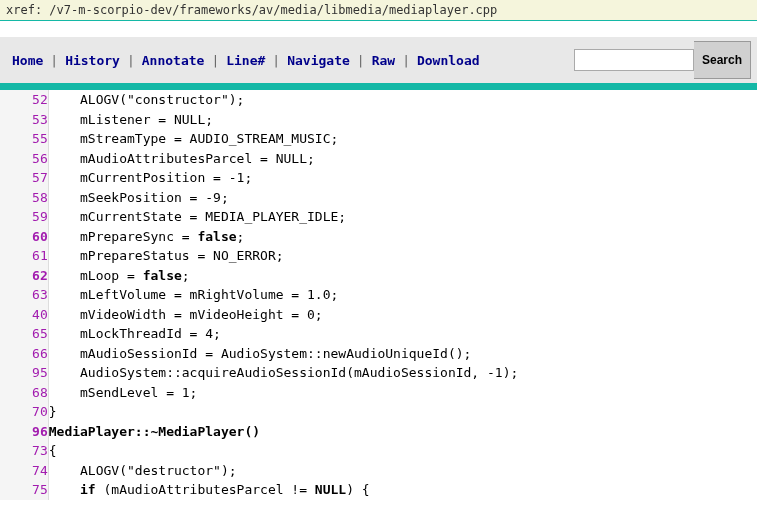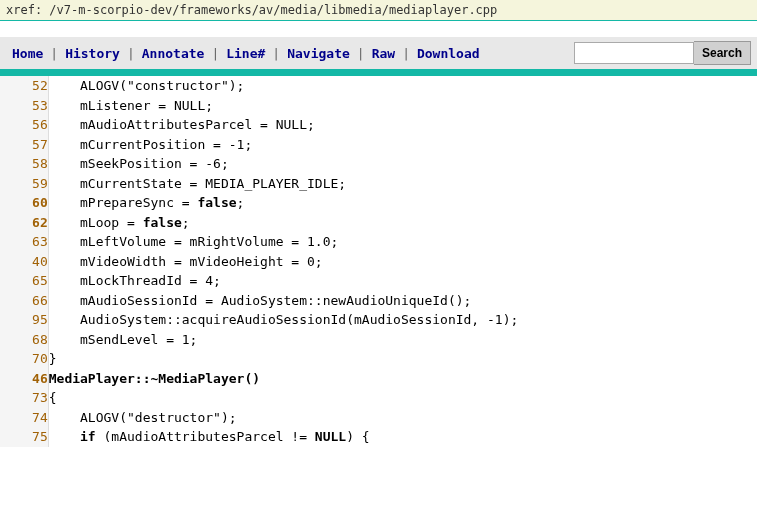--- a/index.html
+++ b/index.html
@@ -55,21 +55,21 @@
       height: 22px;
       background: white;
     }
     #search-btn {
       background: #d0d0d0;
       border: 1px solid #999;
       border-left: none;
       padding: 2px 8px;
       font-size: 12px;
       cursor: pointer;
-      height: 24px;
+      height: 38px;
       font-weight: bold;
     }
 
     
     #code-area {
       background: #fff;
       overflow: auto;
       height: calc(521px - 52px);
     }
     table.code-table {
@@ -78,21 +78,21 @@
     }
     table.code-table td {
       padding: 0;
       vertical-align: top;
       white-space: pre;
       font-family: monospace;
       font-size: 13px;
       line-height: 1.5;
     }
     .line-num {
-      color: #a16207;
+      color: #a21caf;
       text-align: right;
       padding-right: 8px;
       padding-left: 6px;
       min-width: 32px;
       user-select: none;
       background: #f5f5f5;
       border-right: 1px solid #ddd;
     }
     .line-num.bold {
       font-weight: bold;
@@ -133,40 +133,48 @@
     <tbody id="code-body">
     <tr>
           <td class="line-num">52</td>
           <td class="line-code">    ALOGV("constructor");</td>
         </tr>
         <tr>
           <td class="line-num">53</td>
           <td class="line-code">    mListener = NULL;</td>
         </tr>
         <tr>
+          <td class="line-num">55</td>
+          <td class="line-code">    mStreamType = AUDIO_STREAM_MUSIC;</td>
+        </tr>
+        <tr>
           <td class="line-num">56</td>
           <td class="line-code">    mAudioAttributesParcel = NULL;</td>
         </tr>
         <tr>
           <td class="line-num">57</td>
           <td class="line-code">    mCurrentPosition = -1;</td>
         </tr>
         <tr>
           <td class="line-num">58</td>
-          <td class="line-code">    mSeekPosition = -6;</td>
+          <td class="line-code">    mSeekPosition = -9;</td>
         </tr>
         <tr>
           <td class="line-num">59</td>
           <td class="line-code">    mCurrentState = MEDIA_PLAYER_IDLE;</td>
         </tr>
         <tr>
           <td class="line-num bold">60</td>
           <td class="line-code">    mPrepareSync = <strong>false</strong>;</td>
         </tr>
         <tr>
+          <td class="line-num">61</td>
+          <td class="line-code">    mPrepareStatus = NO_ERROR;</td>
+        </tr>
+        <tr>
           <td class="line-num bold">62</td>
           <td class="line-code">    mLoop = <strong>false</strong>;</td>
         </tr>
         <tr>
           <td class="line-num">63</td>
           <td class="line-code">    mLeftVolume = mRightVolume = 1.0;</td>
         </tr>
         <tr>
           <td class="line-num">40</td>
           <td class="line-code">    mVideoWidth = mVideoHeight = 0;</td>
@@ -185,21 +193,21 @@
         </tr>
         <tr>
           <td class="line-num">68</td>
           <td class="line-code">    mSendLevel = 1;</td>
         </tr>
         <tr>
           <td class="line-num">70</td>
           <td class="line-code">}</td>
         </tr>
         <tr>
-          <td class="line-num bold">46</td>
+          <td class="line-num bold">96</td>
           <td class="line-code"><strong>MediaPlayer::~MediaPlayer()</strong></td>
         </tr>
         <tr>
           <td class="line-num">73</td>
           <td class="line-code">{</td>
         </tr>
         <tr>
           <td class="line-num">74</td>
           <td class="line-code">    ALOGV("destructor");</td>
         </tr>

